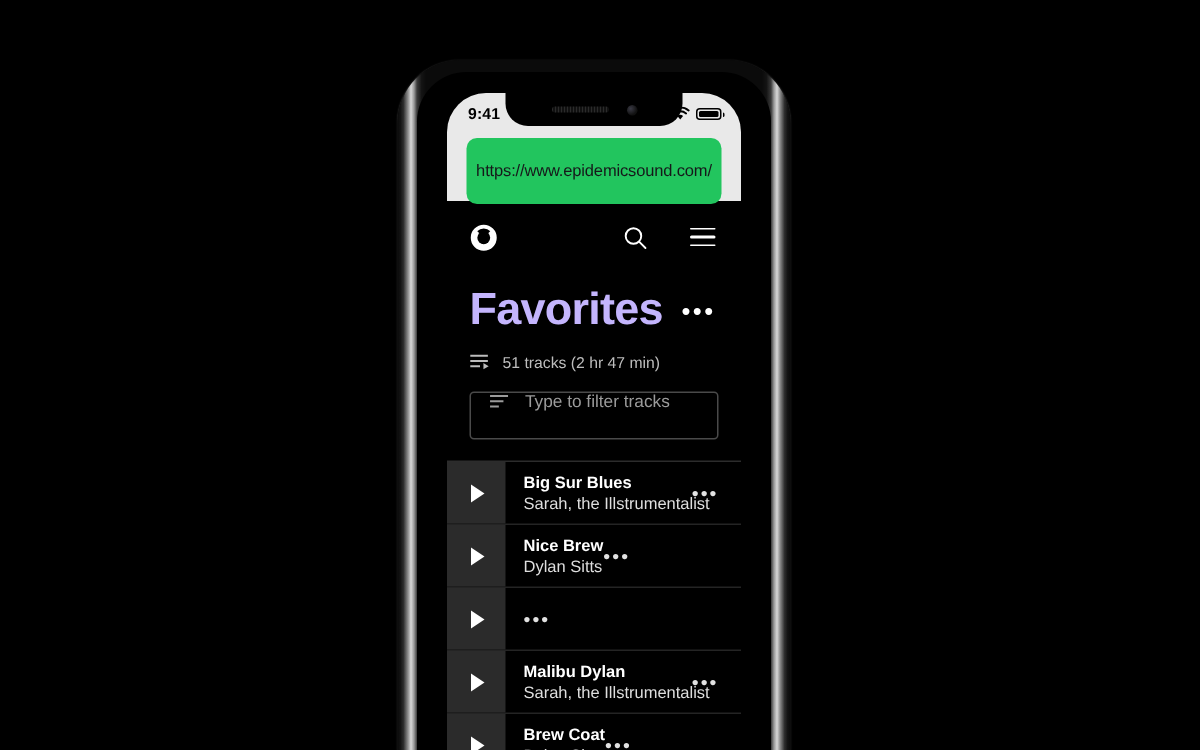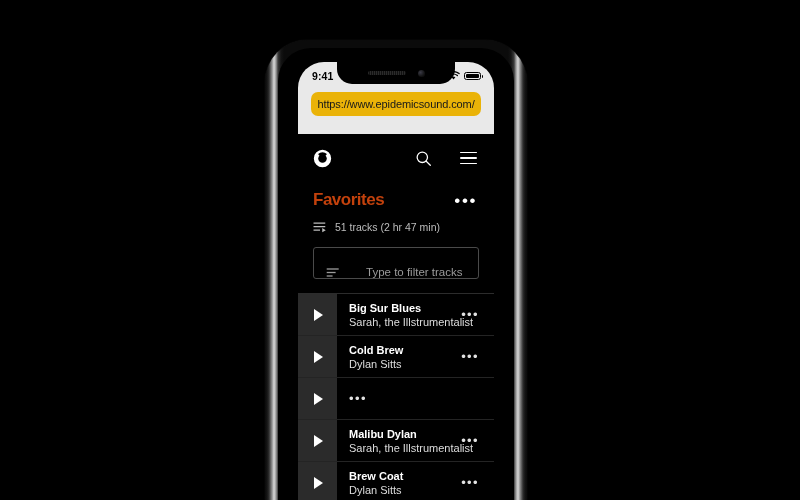--- a/index.html
+++ b/index.html
@@ -75,73 +75,73 @@
     width: 17px; height: 8.5px; border: 1px solid #000;
     border-radius: 2.5px; position: relative; padding: 1px;
   }
   .batt::after {
     content:""; position:absolute; right:-3px; top:2.5px;
     width:1.5px; height:3px; background:#000; border-radius:0 1px 1px 0;
   }
   .batt span { display:block; height:100%; background:#000; border-radius:1px; }
   .urlbar-wrap { padding: 2px 13px 0; }
   .urlbar {
-    height: 24px; background: #eab308; border-radius: 7px;
+    height: 44px; background: #22c55e; border-radius: 7px;
     display: flex; align-items: center; justify-content: center;
   }
   .urlbar span { font-size: 11px; color: #16181a; letter-spacing: -.1px; }
 
   
   .app { position: absolute; left: 0; right: 0; top: 72px; bottom: 0; background: #000; }
   .appbar {
     height: 48px; display: flex; align-items: center;
     padding: 0 17px 0 15px; justify-content: space-between;
   }
   .logo { width: 19px; height: 19px; }
   .appbar-right { display: flex; align-items: center; gap: 28px; }
   .hamburger { width: 17px; display: flex; flex-direction: column; gap: 4px; }
   .hamburger i { height: 1.6px; background: #fff; border-radius: 1px; display: block; }
 
   .title-row {
     display: flex; align-items: center; justify-content: space-between;
     padding: 8px 17px 0 15px;
   }
-  .title { font-size: 17px; font-weight: 700; color: #c2410c; letter-spacing: -.5px; }
+  .title { font-size: 30px; font-weight: 700; color: #c4b5fd; letter-spacing: -.5px; }
   .dots-h { color: #fff; font-size: 17px; letter-spacing: 1.6px; line-height: 1; }
 
   .meta-row {
-    display: flex; gap: 8px;
+    display: flex; align-items: center; gap: 8px;
     padding: 11px 15px 0; color: #bdbdbd; font-size: 10.5px;
   }
 
   .filter-wrap { padding: 13px 15px 0; }
   .filter {
     height: 32px; border: 1px solid #4a4a4a; border-radius: 3px;
-    display: flex; align-items: flex-end; gap: 26px; padding: 0 12px;
+    display: flex; align-items: flex-start; gap: 10px; padding: 0 12px;
   }
   .filter .ph { color: #9b9b9b; font-size: 11.5px; }
 
   .tracks { margin-top: 14px; }
   .track {
     display: flex; align-items: stretch; height: 42px;
     border-top: 1px solid #242424; background: #000;
   }
   .track:first-child { border-top: 1px solid #2c2c2c; }
   .play-cell {
     width: 39px; background: #2b2b2b; display: flex;
     align-items: center; justify-content: center; flex: none;
   }
   .play-tri {
     width: 0; height: 0; border-left: 9px solid #fff;
     border-top: 6px solid transparent; border-bottom: 6px solid transparent;
     margin-left: 2px;
   }
   .track-main {
     flex: 1; display: flex; align-items: center;
-    justify-content: space-between; padding: 0 15px 0 12px; min-width: 0;
+    padding: 0 15px 0 12px; min-width: 0;
   }
   .track-text { min-width: 0; }
   .tname { font-size: 11px; font-weight: 700; color: #fff; white-space: nowrap; }
   .tartist { font-size: 11px; color: #dedede; margin-top: 2px; white-space: nowrap; }
   .dots-sm { color: #e2e2e2; font-size: 13px; letter-spacing: 1.4px; line-height: 1; flex: none; }
 </style>
 </head>
 <body>
 
 <div id="stage">
@@ -242,21 +242,21 @@
                 <div class="dots-sm">•••</div>
               </div>
             </div>
 
             <div class="track">
               <div class="play-cell">
                 <div class="play-tri"></div>
               </div>
               <div class="track-main">
                 <div class="track-text">
-                  <div class="tname">Cold Brew</div>
+                  <div class="tname">Nice Brew</div>
                   <div class="tartist">Dylan Sitts</div>
                 </div>
                 <div class="dots-sm">•••</div>
               </div>
             </div>
 
             <div class="track">
               <div class="play-cell">
                 <div class="play-tri"></div>
               </div>

